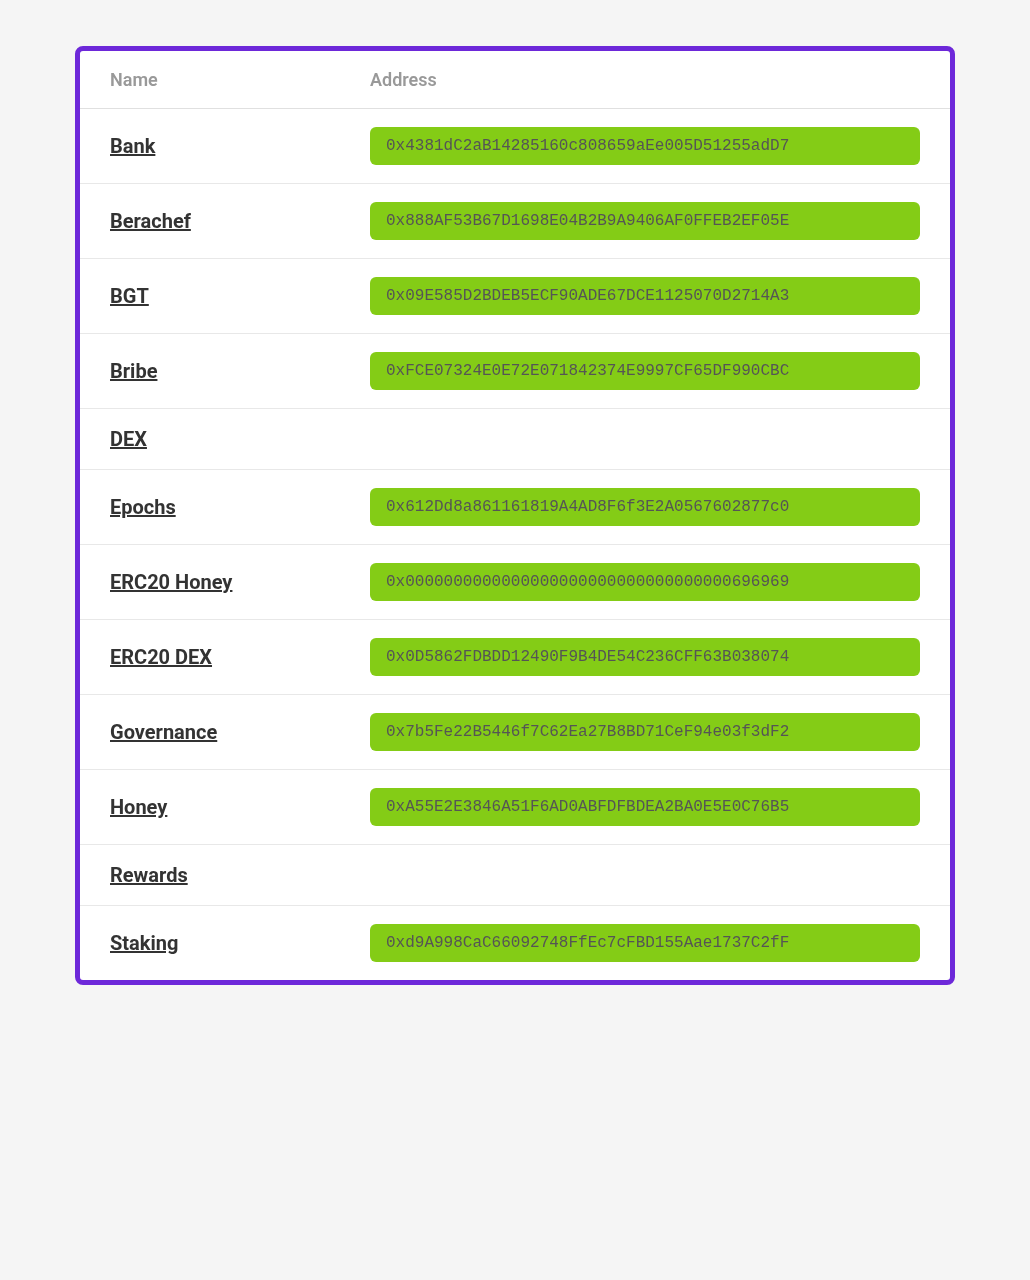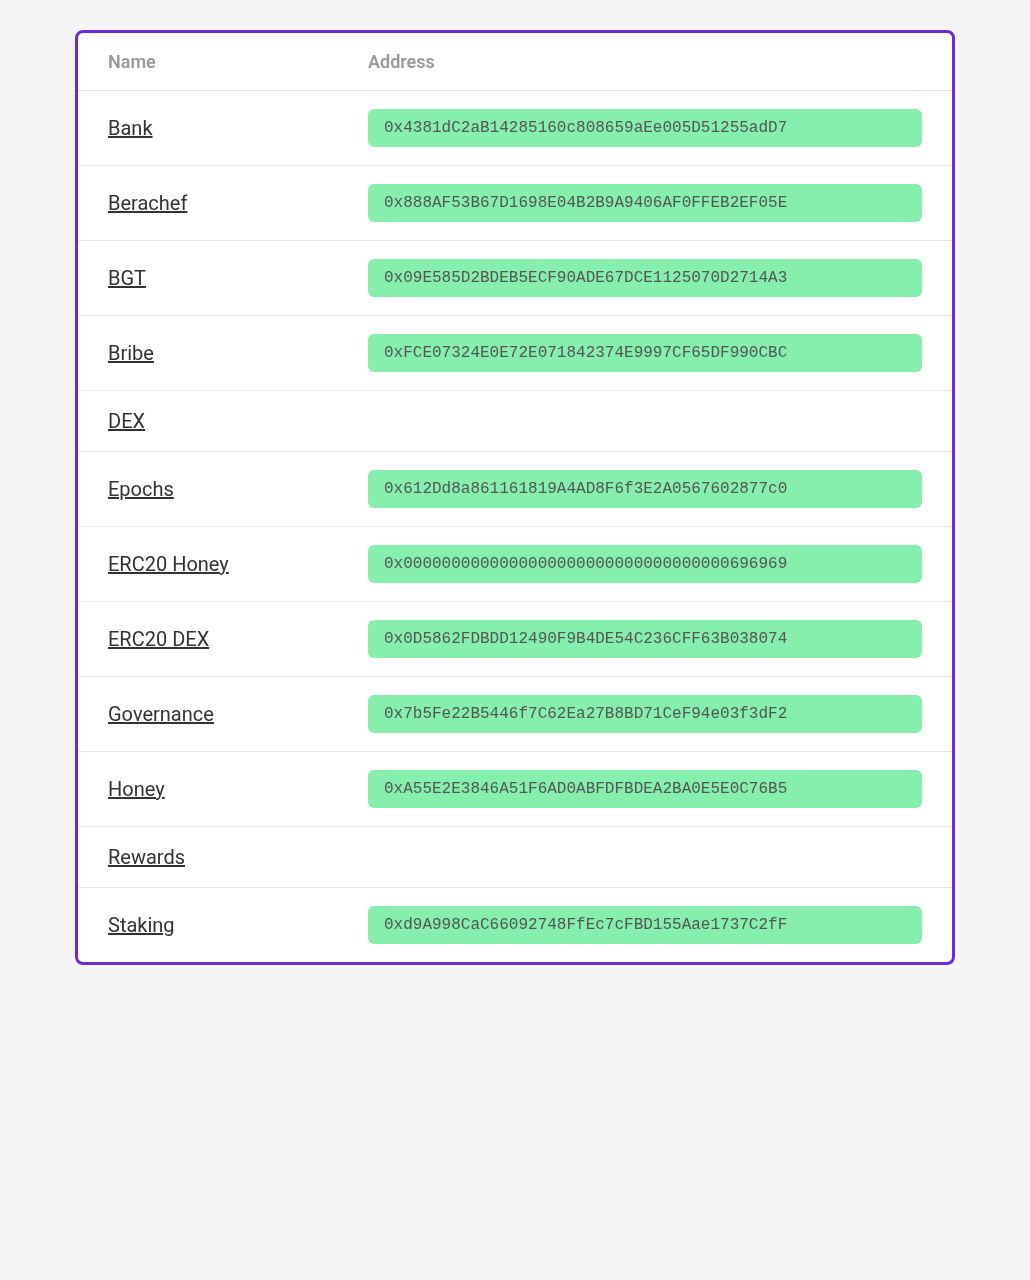--- a/index.html
+++ b/index.html
@@ -13,25 +13,25 @@
       font-family: -apple-system, BlinkMacSystemFont, 'Segoe UI', Roboto, sans-serif;
       display: flex;
       justify-content: center;
       align-items: flex-start;
       min-height: 1280px;
       padding: 20px;
     }
 
     .table-container {
       background: #ffffff;
-      border: 3px solid #6d28d9;
+      border: 5px solid #6d28d9;
       border-radius: 8px;
       width: 880px;
       overflow: hidden;
-      margin-top: 10px;
+      margin-top: 26px;
     }
 
     .table-header {
       display: grid;
       grid-template-columns: 260px 1fr;
       border-bottom: 1px solid #e0e0e0;
       padding: 18px 30px;
     }
 
     .header-cell {
@@ -48,27 +48,27 @@
       align-items: center;
     }
 
     .table-row:last-child {
       border-bottom: none;
     }
 
     .name-cell {
       color: #333333;
       font-size: 20px;
-      font-weight: 400;
+      font-weight: 700;
       text-decoration: underline;
       text-decoration-color: #333333;
     }
 
     .address-cell {
-      background-color: #86efac;
+      background-color: #84cc16;
       border-radius: 6px;
       padding: 10px 16px;
       font-family: 'Courier New', Courier, monospace;
       font-size: 16px;
       color: #555555;
       word-break: break-all;
     }
   </style>
 </head>
 <body>

